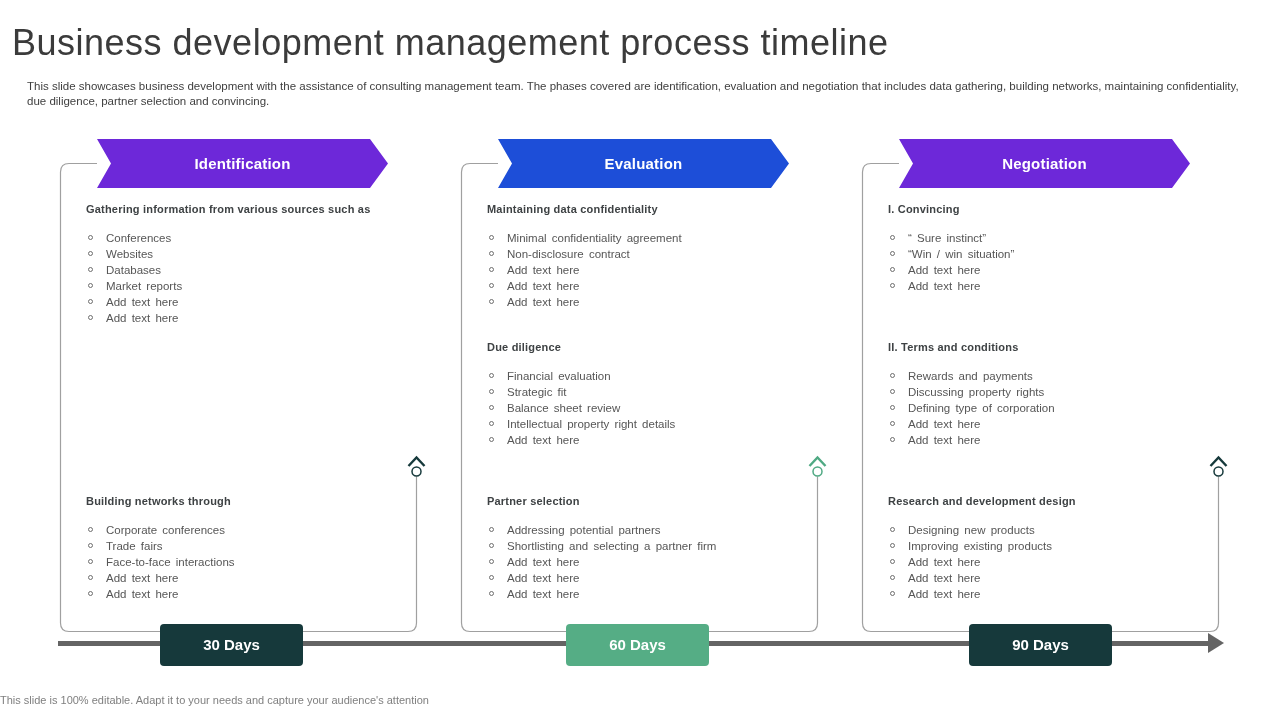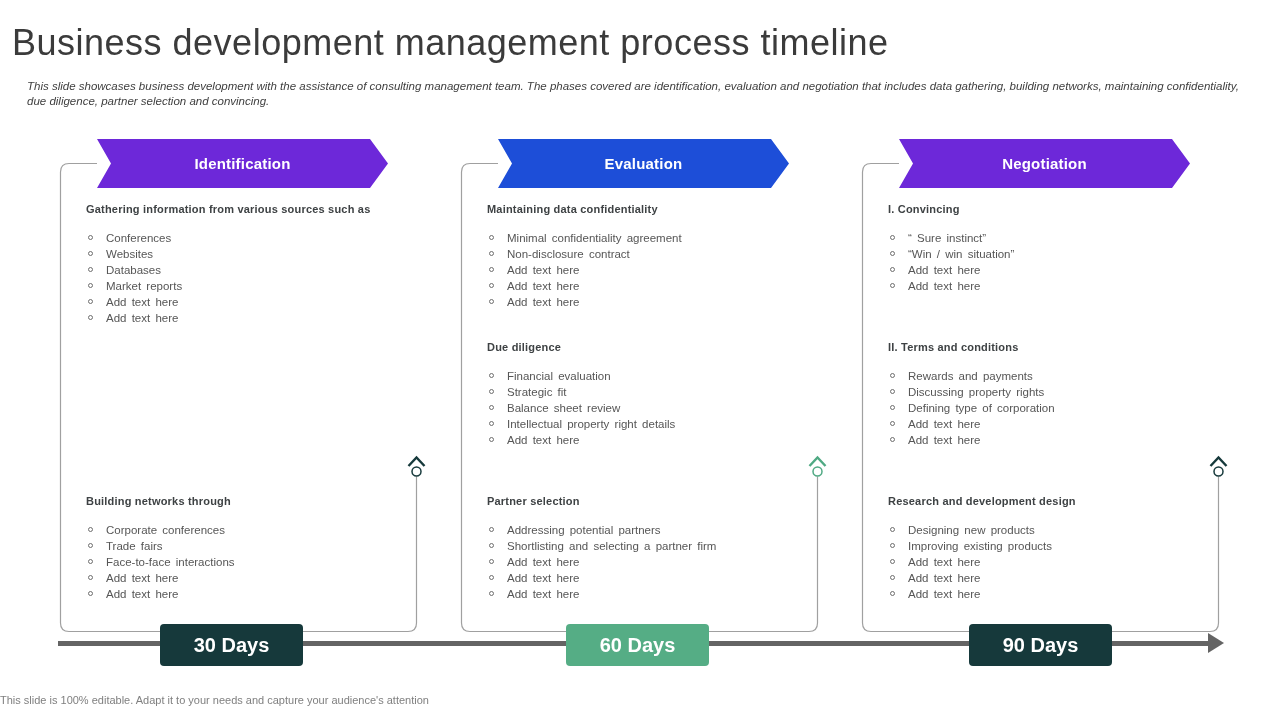--- a/index.html
+++ b/index.html
@@ -7,21 +7,21 @@
   .slide {
     position:relative; width:1280px; height:720px; background:#ffffff;
     font-family:"Liberation Sans", sans-serif; overflow:hidden; margin:0 auto;
   }
   .title {
     position:absolute; left:12px; top:22px; font-size:36px; font-weight:300;
     color:#3b3b3b; letter-spacing:0.5px;
   }
   .description {
     position:absolute; left:27px; top:79px; width:1232px; font-size:11.5px;
-    line-height:1.32; color:#404040;font-style:italic;
+    line-height:1.32; color:#404040;
   }
   .card { position:absolute; top:163px; width:357px; height:469px; }
   .card-frame { position:absolute; left:0; top:0; overflow:visible; }
   .banner {
     position:absolute; top:-24px; left:37px; width:291px; height:49px;
     color:#ffffff; font-size:15px; font-weight:700; letter-spacing:0.2px;
     text-align:center; line-height:49px;
     clip-path:polygon(0% 0%, calc(100% - 18px) 0%, 100% 50%, calc(100% - 18px) 100%, 0% 100%, 14px 50%);
   }
   .theme-dark  { background:#6d28d9; }
@@ -38,21 +38,21 @@
     border-radius:50%; margin:5px 13px 0 2px;
   }
   .bullet-text { font-size:11.5px; color:#565656; word-spacing:2px; }
   .timeline-line { position:absolute; left:58px; top:641px; width:1152px; height:5px; background:#646464; }
   .timeline-arrowhead {
     position:absolute; left:1208px; top:633px; width:0; height:0;
     border-left:16px solid #646464; border-top:10px solid transparent; border-bottom:10px solid transparent;
   }
   .day-badge {
     position:absolute; top:624px; width:143px; height:42px; border-radius:4px;
-    color:#ffffff; font-size:20px; font-weight:700; text-align:center; line-height:42px;
+    color:#ffffff; font-size:15px; font-weight:700; text-align:center; line-height:42px;
     z-index:5;
   }
   .badge-dark  { background:#16393B; }
   .badge-green { background:#55AD85; }
   .footer {
     position:absolute; left:0; top:694px; width:1280px; 
     font-size:11px; color:#7f7f7f;
   }
 </style>
 </head>

